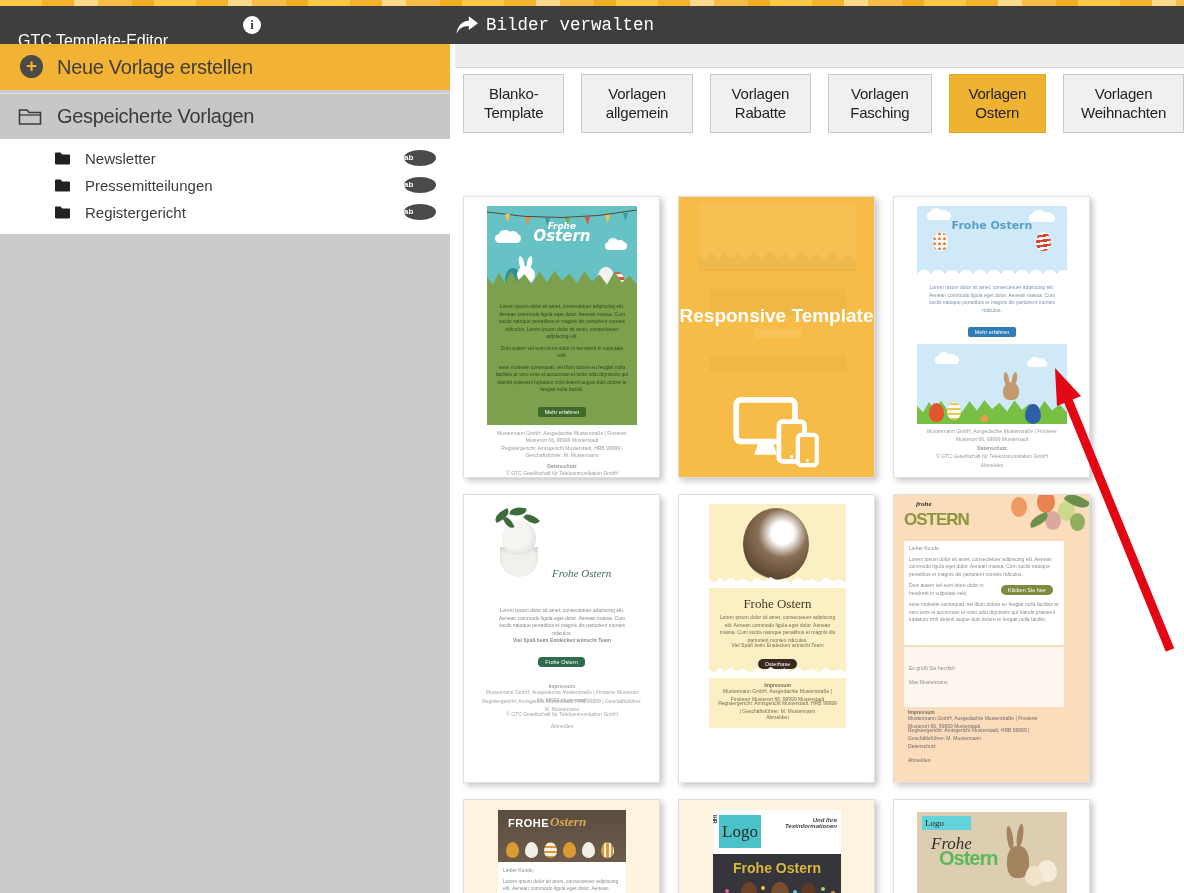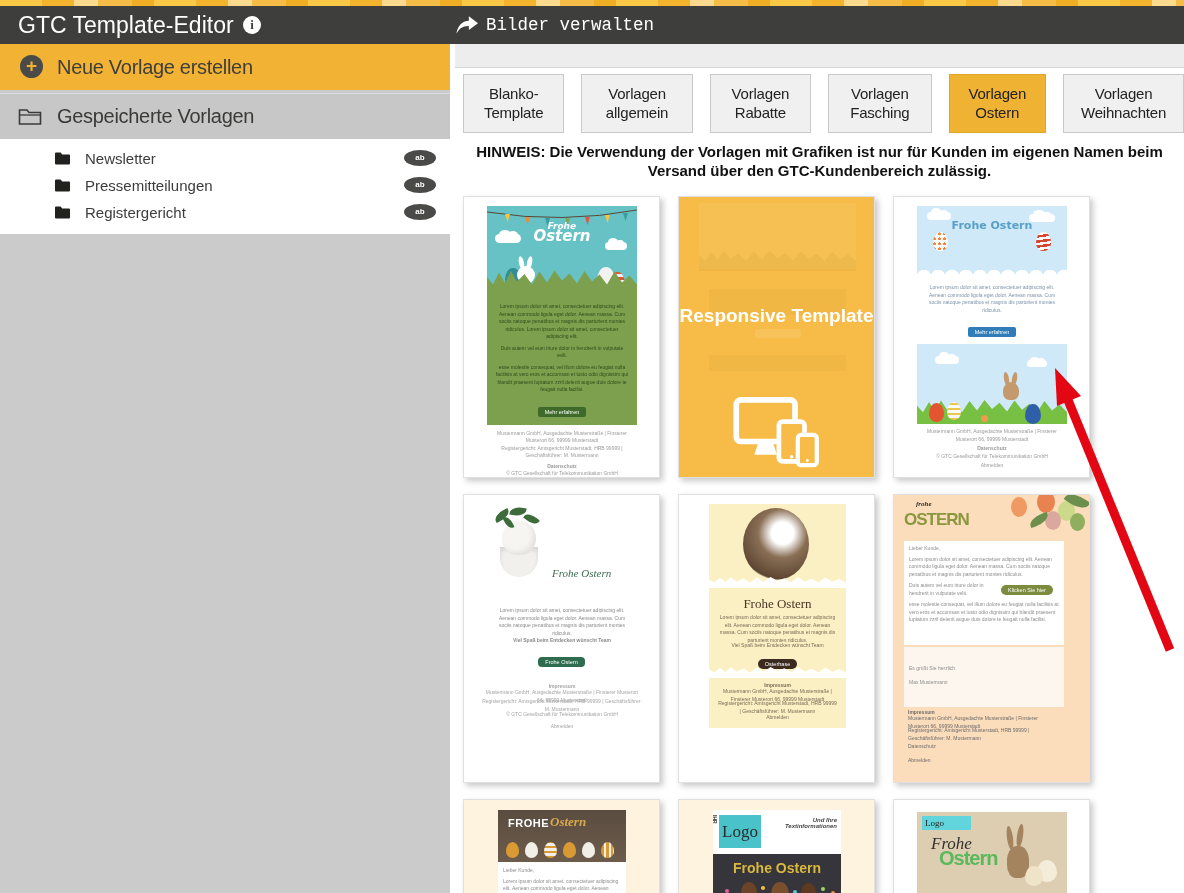--- a/index.html
+++ b/index.html
@@ -1,40 +1,40 @@
 <!DOCTYPE html>
 <html><head>
 <meta charset="utf-8">
 <style>
   html,body{margin:0;padding:0;width:1184px;height:893px;overflow:hidden;background:#fff;
     font-family:"Liberation Sans",sans-serif;-webkit-font-smoothing:antialiased;}
   
   #topstrip{position:absolute;left:0;top:0;width:1184px;height:6px;
     background:repeating-linear-gradient(90deg,#f9c846 0 42px,#f3b32c 42px 74px,#fbda8d 74px 98px,#f5bc47 98px 132px,#efae24 132px 154px);}
   #appbar{position:absolute;left:0;top:6px;width:1184px;height:38px;background:#3e3e3d;color:#fff;}
-  #appbar .title{position:absolute;left:18px;top:0;line-height:38px;font-size:23px;}
+  #appbar .title{position:absolute;left:18px;top:16px;line-height:38px;font-size:16px;}
   .info-ic{position:absolute;left:243px;top:10px;width:18px;height:18px;border-radius:50%;background:#fff;
     color:#3e3e3d;font:bold 13px/18px "Liberation Serif",serif;text-align:center;cursor:pointer;}
   #manage{position:absolute;left:456px;top:0;height:38px;display:flex;align-items:center;gap:8px;cursor:pointer;}
   #manage span{font-size:17.5px;font-family:Liberation Mono, monospace;}
   
   #sidebar{position:absolute;left:0;top:44px;width:450px;bottom:0;background:#cbcbcb;}
   #newbtn{position:relative;height:46px;background:#f2b233;cursor:pointer;}
   #newbtn .plus{position:absolute;left:20px;top:11px;width:23px;height:23px;border-radius:50%;background:#4a4a48;
     color:#f2b233;font:bold 19px/21px "Liberation Sans",sans-serif;text-align:center;}
   #newbtn .lbl{position:absolute;left:57px;top:0;line-height:46px;font-size:20px;color:#3f3e3c;letter-spacing:-0.3px;}
   #savedhdr{position:relative;height:45px;background:#c7c7c7;margin-top:3px;cursor:pointer;border-top:1px solid #dedede;}
   #savedhdr svg{position:absolute;left:18px;top:14px;}
   #savedhdr .lbl{position:absolute;left:57px;top:0;line-height:45px;font-size:20px;color:#3a3a38;letter-spacing:-0.3px;}
   #folderlist{background:#fff;padding:6px 0 8px 0;}
   .frow{position:relative;height:27px;cursor:pointer;}
   .frow svg{position:absolute;left:55px;top:7px;}
   .frow .fname{position:absolute;left:85px;top:0;line-height:27px;font-size:15px;color:#3c3c3c;}
   .ab-badge{position:absolute;left:404px;top:5px;width:32px;height:16px;border-radius:50%;background:#4a4a48;
-    color:#fff;font:bold 8px/16px "Liberation Sans",sans-serif;text-align:center;cursor:pointer;}
+    color:#fff;font:bold 8px/16px "Liberation Sans",sans-serif;text-align:left;cursor:pointer;}
   .trash{position:absolute;left:425px;top:6px;cursor:pointer;}
   
   #main{position:absolute;left:455px;top:44px;width:729px;bottom:0;background:#fff;}
   #substrip{height:23px;background:#ededed;border-bottom:1px solid #d7d7d7;}
   #tabs{display:flex;gap:17px;margin:6px 0 0 8px;}
   .tab{height:57px;background:#f0f0f0;border:1px solid #c9c9c9;display:flex;align-items:center;justify-content:center;
     text-align:center;font-size:15px;line-height:1.25;color:#222;cursor:pointer;white-space:pre-line;letter-spacing:-0.2px;}
   .tab.active{background:#f0b232;border-color:#dda727;}
   .tw1{width:102px}.tw2{width:112px}.tw3{width:102px}.tw4{width:104px}.tw5{width:98px}.tw6{width:122px}
   #notice{width:716px;margin:10px auto 0;text-align:center;font-weight:bold;font-size:15px;color:#111;line-height:1.25;}
@@ -188,21 +188,20 @@
 allgemein</div>
     <div class="tab tw3">Vorlagen
 Rabatte</div>
     <div class="tab tw4">Vorlagen
 Fasching</div>
     <div class="tab tw5 active">Vorlagen
 Ostern</div>
     <div class="tab tw6">Vorlagen
 Weihnachten</div>
   </div>
-  <div id="notice">HINWEIS: Die Verwendung der Vorlagen mit Grafiken ist nur für Kunden im eigenen Namen beim Versand über den GTC-Kundenbereich zulässig.</div>
 
   <div id="cards">
 
     <div class="card h1r">
       <div class="t1page">
         <div class="t1sky">
           <svg width="150" height="24" style="position:absolute;top:0;left:0">
             <path d="M0 6 Q75 18 150 4" fill="none" stroke="#5a4636" stroke-width="1"></path>
             <path d="M18 8 l5 0 -2.5 8 Z" fill="#f5c63f"></path>
               <path d="M38 11 l5 0 -2.5 8 Z" fill="#ef8a3c"></path>

